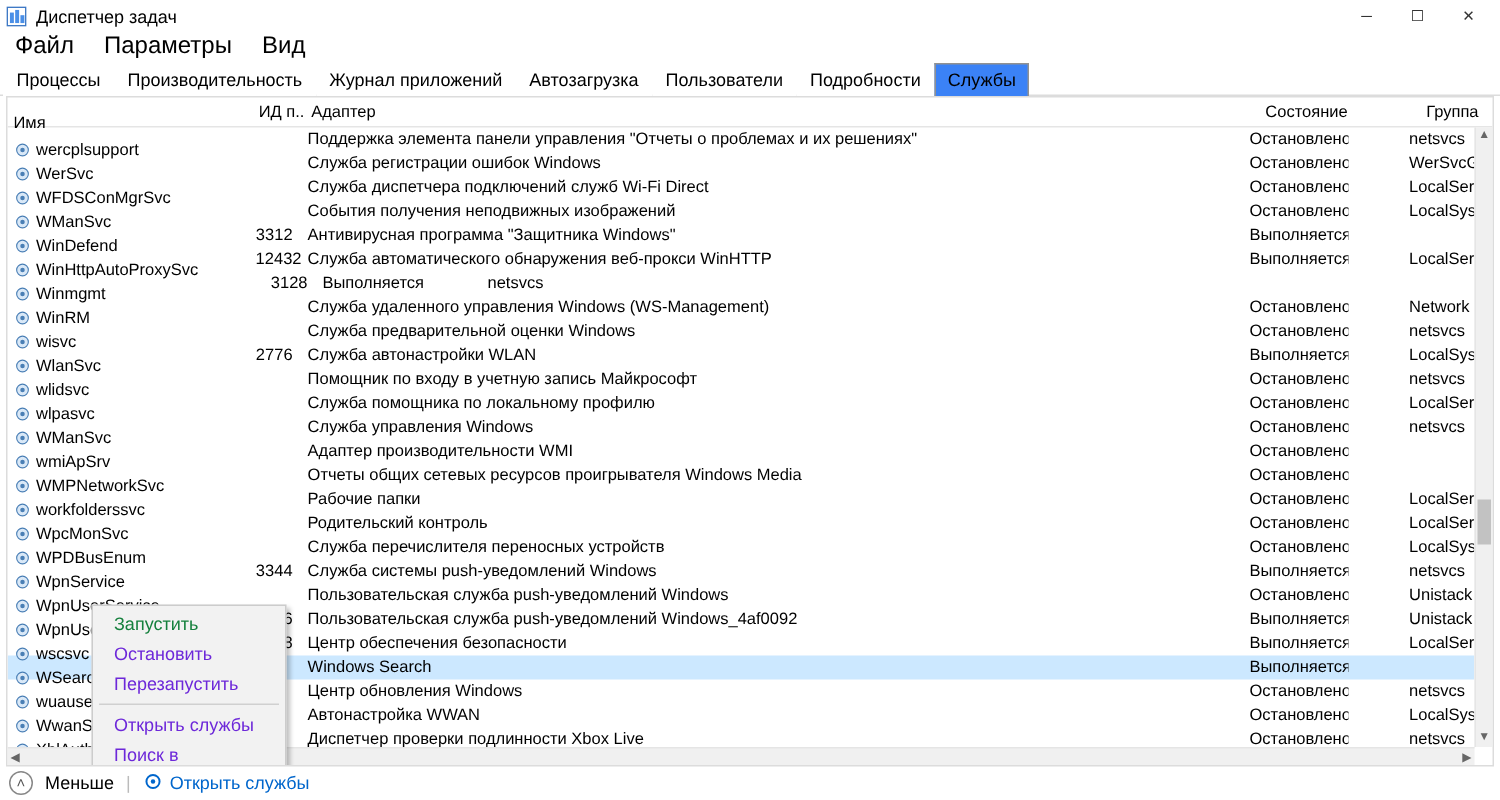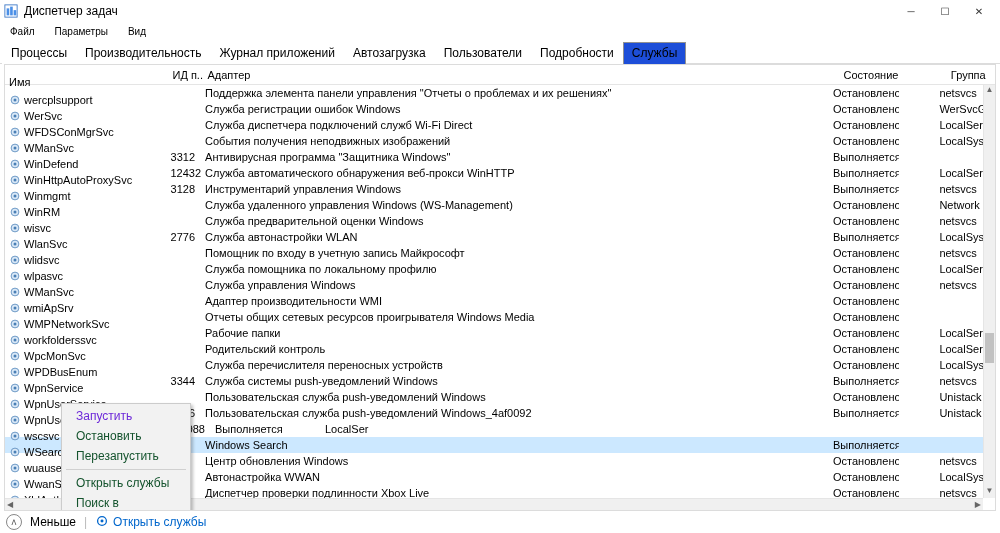--- a/index.html
+++ b/index.html
@@ -1,40 +1,40 @@
 <!DOCTYPE html>
 <html><head>
 <meta charset="utf-8">
 <style>
   * { box-sizing: border-box; margin: 0; padding: 0; }
   html, body { width: 1000px; height: 533px; font-family: "Segoe UI", Tahoma, sans-serif; font-size: 11px; background: #fff; color: #000; overflow: hidden; }
   .titlebar { display: flex; align-items: center; height: 22px; padding: 0 4px; }
   .titlebar .app-icon { width: 14px; height: 14px; margin-right: 6px; display: flex; align-items: center; justify-content: center; }
   .titlebar .title { flex: 1; font-size: 12px; }
   .titlebar .win-btn { width: 34px; height: 22px; display: flex; align-items: center; justify-content: center; font-family: "Segoe MDL2 Assets","Segoe UI Symbol",sans-serif; font-size: 10px; color:#333; }
-  .menubar { display: flex; height: 18px; padding: 0 6px; align-items: center; gap: 12px; font-size: 10px; }
+  .menubar { display: flex; height: 18px; padding: 0 6px; align-items: center; gap: 12px; font-size: 16px; }
   .menubar span { padding: 1px 4px; }
   .tabs { display: flex; align-items: flex-end; border-bottom: 1px solid #dcdcdc; padding: 4px 2px 0 2px; gap: 0; font-size: 12px; height: 24px; }
   .tab { padding: 3px 8px 4px 8px; border: 1px solid transparent; border-bottom: none; position: relative; top: 1px; background:#fff; }
-  .tab.active { border-color: #919191; background: #1d4ed8; }
+  .tab.active { border-color: #919191; background: #3b82f6; }
   .content { position: relative; height: calc(533px - 22px - 18px - 24px - 22px); overflow: hidden; border: 1px solid #dcdcdc; margin: 0 4px; }
   .header-row, .row { display: flex; height: 16px; align-items: center; white-space: nowrap; }
   .header-row { height: 20px; border-bottom: 1px solid #e5e5e5; font-weight: 400;}
   .col { overflow: hidden; text-overflow: clip; padding-left: 4px; font-size: 11px; }
   .c-name { width: 170px; display:flex; align-items:center; gap:3px;margin-top:14px;}
   .c-pid  { width: 36px; text-align: right; padding-right: 6px;}
   .c-desc { width: 662px; }
   .c-stat { width: 74px; }
   .c-grp  { width: 50px; margin-left: 36px; }
   .row.selected { background: #cce8ff; }
   .svc-icon { width: 12px; height: 12px; flex: none; }
   .svc-icon svg { display:block; }
   .context-menu { position: absolute; left: 56px; top: 338px; width: 130px; background: #f2f2f2; border: 1px solid #cccccc; box-shadow: 2px 2px 3px rgba(0,0,0,.25); padding: 2px 0; font-size: 12px; z-index: 10;}
-  .context-menu .item { padding: 3px 14px; color:#14532d;}
-  .context-menu .item.disabled { color: #6d28d9; }
+  .context-menu .item { padding: 3px 14px; color:#6d28d9;}
+  .context-menu .item.disabled { color: #15803d; }
   .context-menu .sep { height: 1px; background: #d0d0d0; margin: 3px 4px; }
   .scrollbar-v { position:absolute; right:0; top:20px; bottom:12px; width:12px; background:#f0f0f0; border-left:1px solid #e5e5e5;}
   .scrollbar-v .thumb{ position:absolute; left:1px; right:1px; top:60%; height:30px; background:#c2c2c2;}
   .scrollbar-v .arrow{ position:absolute; left:0; right:0; height:12px; text-align:center; font-size:8px; color:#666;}
   .scrollbar-h { position:absolute; left:0; right:12px; bottom:0; height:12px; background:#f0f0f0; border-top:1px solid #e5e5e5; display:flex; align-items:center; justify-content:space-between; font-size:8px; color:#666; padding:0 2px;}
   .statusbar { display:flex; align-items:center; height:22px; padding:0 6px; gap:8px; font-size:12px;}
   .statusbar .link { color:#0066cc; display:flex; align-items:center; gap:4px;}
   .circle-btn { width:16px; height:16px; border:1px solid #888; border-radius:50%; display:flex; align-items:center; justify-content:center; font-size:10px; color:#555;}
   .table-body { position:absolute; top:20px; left:0; right:12px; bottom:12px; overflow:hidden;}
 </style>
@@ -175,21 +175,20 @@
         <div class="col c-name">
           <span class="svc-icon">
             <svg viewBox="0 0 16 16" width="12" height="12">
               <circle cx="8" cy="8" r="5.2" fill="#d9e8f7" stroke="#4a7fb5"></circle>
               <circle cx="8" cy="8" r="2" fill="#4a7fb5"></circle>
             </svg>
           </span>
           <span>Winmgmt</span>
         </div>
         <div class="col c-pid">3128</div>
-        <div class="col c-desc">Инструментарий управления Windows</div>
         <div class="col c-stat">Выполняется</div>
         <div class="col c-grp">netsvcs</div>
       </div>
       <div class="row">
         <div class="col c-name">
           <span class="svc-icon">
             <svg viewBox="0 0 16 16" width="12" height="12">
               <circle cx="8" cy="8" r="5.2" fill="#d9e8f7" stroke="#4a7fb5"></circle>
               <circle cx="8" cy="8" r="2" fill="#4a7fb5"></circle>
             </svg>
@@ -400,20 +399,21 @@
         <div class="col c-name">
           <span class="svc-icon">
             <svg viewBox="0 0 16 16" width="12" height="12">
               <circle cx="8" cy="8" r="5.2" fill="#d9e8f7" stroke="#4a7fb5"></circle>
               <circle cx="8" cy="8" r="2" fill="#4a7fb5"></circle>
             </svg>
           </span>
           <span>wscsvc</span>
         </div>
         <div class="col c-pid">3988</div>
+        <div class="col c-desc">Центр обеспечения безопасности</div>
         <div class="col c-stat">Выполняется</div>
         <div class="col c-grp">LocalSer</div>
       </div>
       <div class="row selected">
         <div class="col c-name">
           <span class="svc-icon">
             <svg viewBox="0 0 16 16" width="12" height="12">
               <circle cx="8" cy="8" r="5.2" fill="#d9e8f7" stroke="#4a7fb5"></circle>
               <circle cx="8" cy="8" r="2" fill="#4a7fb5"></circle>
             </svg>

